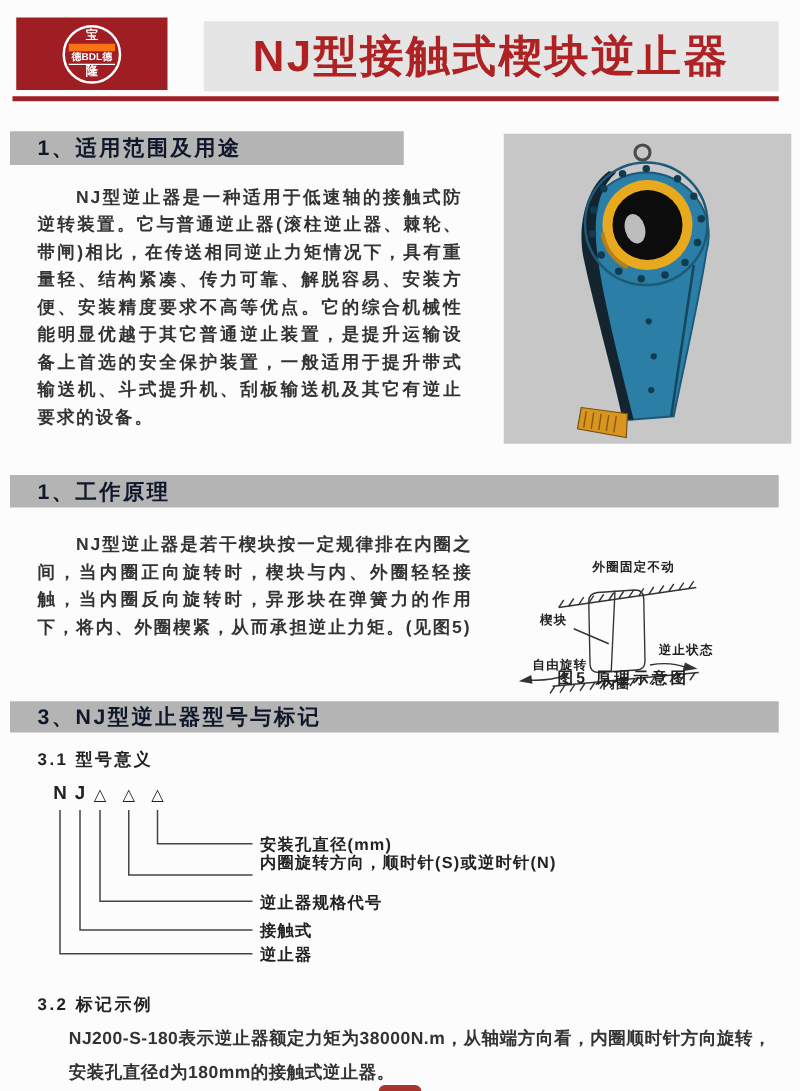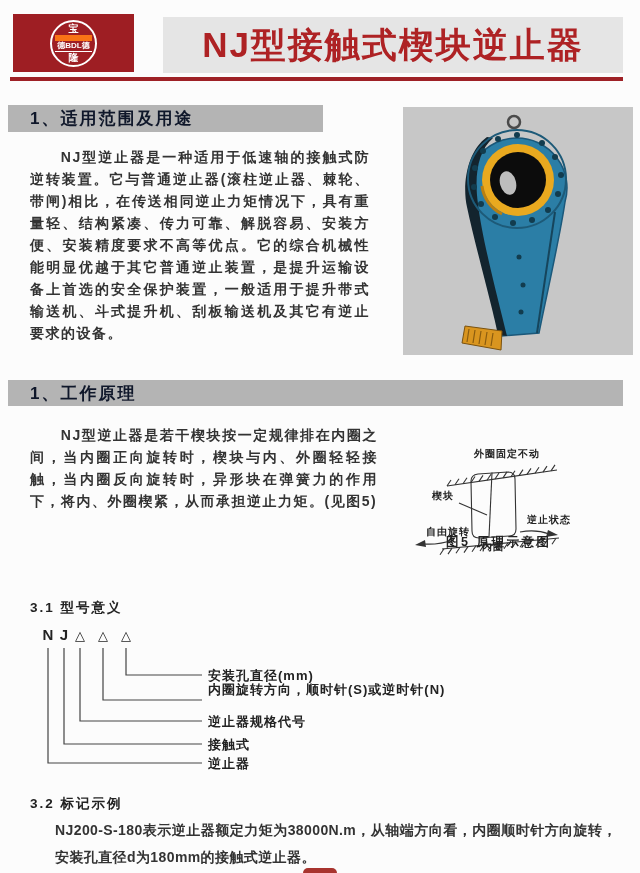--- a/index.html
+++ b/index.html
@@ -163,20 +163,23 @@
       <polygon points="146,84 156,89 144,91" fill="#333"></polygon>
     </svg>
     <div class="dlabel" id="dl-outer">外圈固定不动</div>
     <div class="dlabel" id="dl-block">楔块</div>
     <div class="dlabel" id="dl-stop">逆止状态</div>
     <div class="dlabel" id="dl-free">自由旋转</div>
     <div class="dlabel" id="dl-inner">内圈</div>
   </div>
   <div class="fig-caption">图5  原理示意图</div>
 
+  <div class="sec-bar" id="bar3">
+    <span class="h">3、NJ型逆止器型号与标记</span>
+  </div>
   <div class="subhead" id="sub31">3.1  型号意义</div>
 
   <div class="model">
     <svg width="585" height="158" viewBox="0 0 585 158" style="position:absolute;left:0;top:0;">
       <g stroke="#444" stroke-width="1.2" fill="none">
         <path d="M96,26 V53 H172"></path>
         <path d="M73,26 V78 H172"></path>
         <path d="M50,26 V99 H172"></path>
         <path d="M34,26 V122 H172"></path>
         <path d="M18,26 V141 H172"></path>

